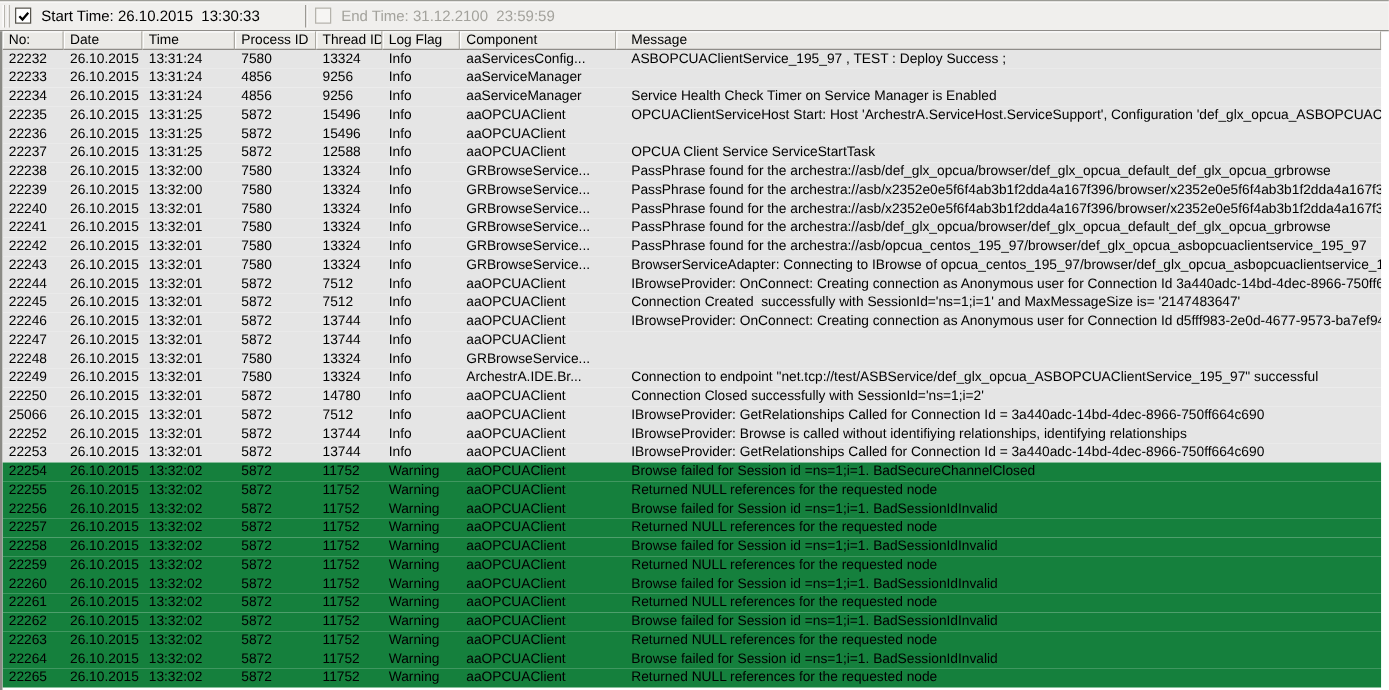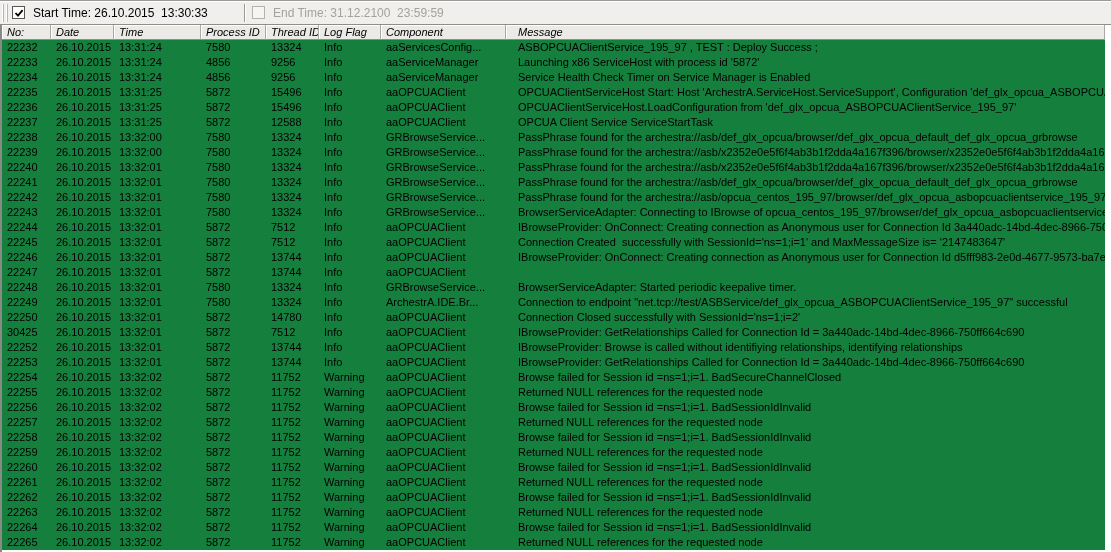--- a/index.html
+++ b/index.html
@@ -25,31 +25,31 @@
   .start-group { display: flex; align-items: center; width: 232px; }
   .end-group { display: flex; align-items: flex-start; }
 
   
   .grid { position: absolute; top: 25px; left: 0; width: 1105px; height: 527px;
     background: #ffffff; border-left: 2px solid #8a8a85; overflow: hidden; }
   .hdr { display: flex; height: 15px; background: #ebeae6; }
   .hdr-cell { font-size: 11px; line-height: 14px; color: #000000; padding-left: 5px;
     white-space: pre; overflow: hidden; background: #ebeae6;
     border-right: 1px solid #aba9a2; border-bottom: 1px solid #8f8d88;
-    box-shadow: inset 1px 1px 0 #ffffff; font-style: italic; }
+    box-shadow: inset 1px 1px 0 #ffffff; }
   .rows { position: absolute; top: 15px; left: 0; right: 0; bottom: 0; }
-  .row { display: flex; height: 15px; background: #15803d; }
+  .row { display: flex; height: 15px; background: #e5e5e5; }
   .row.hl { background: #15803d; justify-content: space-between; }
   .cell { font-size: 11px; line-height: 15px; color: #000000; padding-left: 5px;
     white-space: pre; overflow: hidden; }
 
   
   .c-no        { width: 49px; }
   .c-date      { width: 63px; }
-  .c-time      { width: 87px; }
+  .c-time      { width: 74px; }
   .c-pid       { width: 65px; }
   .c-tid       { width: 53px; }
   .c-flag      { width: 62px; }
   .c-component { width: 125px; }
   .c-message   { flex: 1; padding-left: 12px; }
 </style>
 </head>
 <body>
 
 <div class="toolbar">
@@ -97,21 +97,20 @@
     <div class="cell c-message">ASBOPCUAClientService_195_97 , TEST : Deploy Success ;</div>
   </div>
       <div class="row">
     <div class="cell c-no">22233</div>
     <div class="cell c-date">26.10.2015</div>
     <div class="cell c-time">13:31:24</div>
     <div class="cell c-pid">4856</div>
     <div class="cell c-tid">9256</div>
     <div class="cell c-flag">Info</div>
     <div class="cell c-component">aaServiceManager</div>
-    <div class="cell c-message">Launching x86 ServiceHost with process id '5872'</div>
   </div>
       <div class="row">
     <div class="cell c-no">22234</div>
     <div class="cell c-date">26.10.2015</div>
     <div class="cell c-time">13:31:24</div>
     <div class="cell c-pid">4856</div>
     <div class="cell c-tid">9256</div>
     <div class="cell c-flag">Info</div>
     <div class="cell c-component">aaServiceManager</div>
     <div class="cell c-message">Service Health Check Timer on Service Manager is Enabled</div>
@@ -127,21 +126,20 @@
     <div class="cell c-message">OPCUAClientServiceHost Start: Host 'ArchestrA.ServiceHost.ServiceSupport', Configuration 'def_glx_opcua_ASBOPCUAClientS</div>
   </div>
       <div class="row">
     <div class="cell c-no">22236</div>
     <div class="cell c-date">26.10.2015</div>
     <div class="cell c-time">13:31:25</div>
     <div class="cell c-pid">5872</div>
     <div class="cell c-tid">15496</div>
     <div class="cell c-flag">Info</div>
     <div class="cell c-component">aaOPCUAClient</div>
-    <div class="cell c-message">OPCUAClientServiceHost.LoadConfiguration from 'def_glx_opcua_ASBOPCUAClientService_195_97'</div>
   </div>
       <div class="row">
     <div class="cell c-no">22237</div>
     <div class="cell c-date">26.10.2015</div>
     <div class="cell c-time">13:31:25</div>
     <div class="cell c-pid">5872</div>
     <div class="cell c-tid">12588</div>
     <div class="cell c-flag">Info</div>
     <div class="cell c-component">aaOPCUAClient</div>
     <div class="cell c-message">OPCUA Client Service ServiceStartTask</div>
@@ -246,21 +244,20 @@
     <div class="cell c-component">aaOPCUAClient</div>
   </div>
       <div class="row">
     <div class="cell c-no">22248</div>
     <div class="cell c-date">26.10.2015</div>
     <div class="cell c-time">13:32:01</div>
     <div class="cell c-pid">7580</div>
     <div class="cell c-tid">13324</div>
     <div class="cell c-flag">Info</div>
     <div class="cell c-component">GRBrowseService...</div>
-    <div class="cell c-message">BrowserServiceAdapter: Started periodic keepalive timer.</div>
   </div>
       <div class="row">
     <div class="cell c-no">22249</div>
     <div class="cell c-date">26.10.2015</div>
     <div class="cell c-time">13:32:01</div>
     <div class="cell c-pid">7580</div>
     <div class="cell c-tid">13324</div>
     <div class="cell c-flag">Info</div>
     <div class="cell c-component">ArchestrA.IDE.Br...</div>
     <div class="cell c-message">Connection to endpoint "net.tcp://test/ASBService/def_glx_opcua_ASBOPCUAClientService_195_97" successful</div>
@@ -269,21 +266,21 @@
     <div class="cell c-no">22250</div>
     <div class="cell c-date">26.10.2015</div>
     <div class="cell c-time">13:32:01</div>
     <div class="cell c-pid">5872</div>
     <div class="cell c-tid">14780</div>
     <div class="cell c-flag">Info</div>
     <div class="cell c-component">aaOPCUAClient</div>
     <div class="cell c-message">Connection Closed successfully with SessionId='ns=1;i=2'</div>
   </div>
       <div class="row">
-    <div class="cell c-no">30425</div>
+    <div class="cell c-no">25066</div>
     <div class="cell c-date">26.10.2015</div>
     <div class="cell c-time">13:32:01</div>
     <div class="cell c-pid">5872</div>
     <div class="cell c-tid">7512</div>
     <div class="cell c-flag">Info</div>
     <div class="cell c-component">aaOPCUAClient</div>
     <div class="cell c-message">IBrowseProvider: GetRelationships Called for Connection Id = 3a440adc-14bd-4dec-8966-750ff664c690</div>
   </div>
       <div class="row">
     <div class="cell c-no">22252</div>

